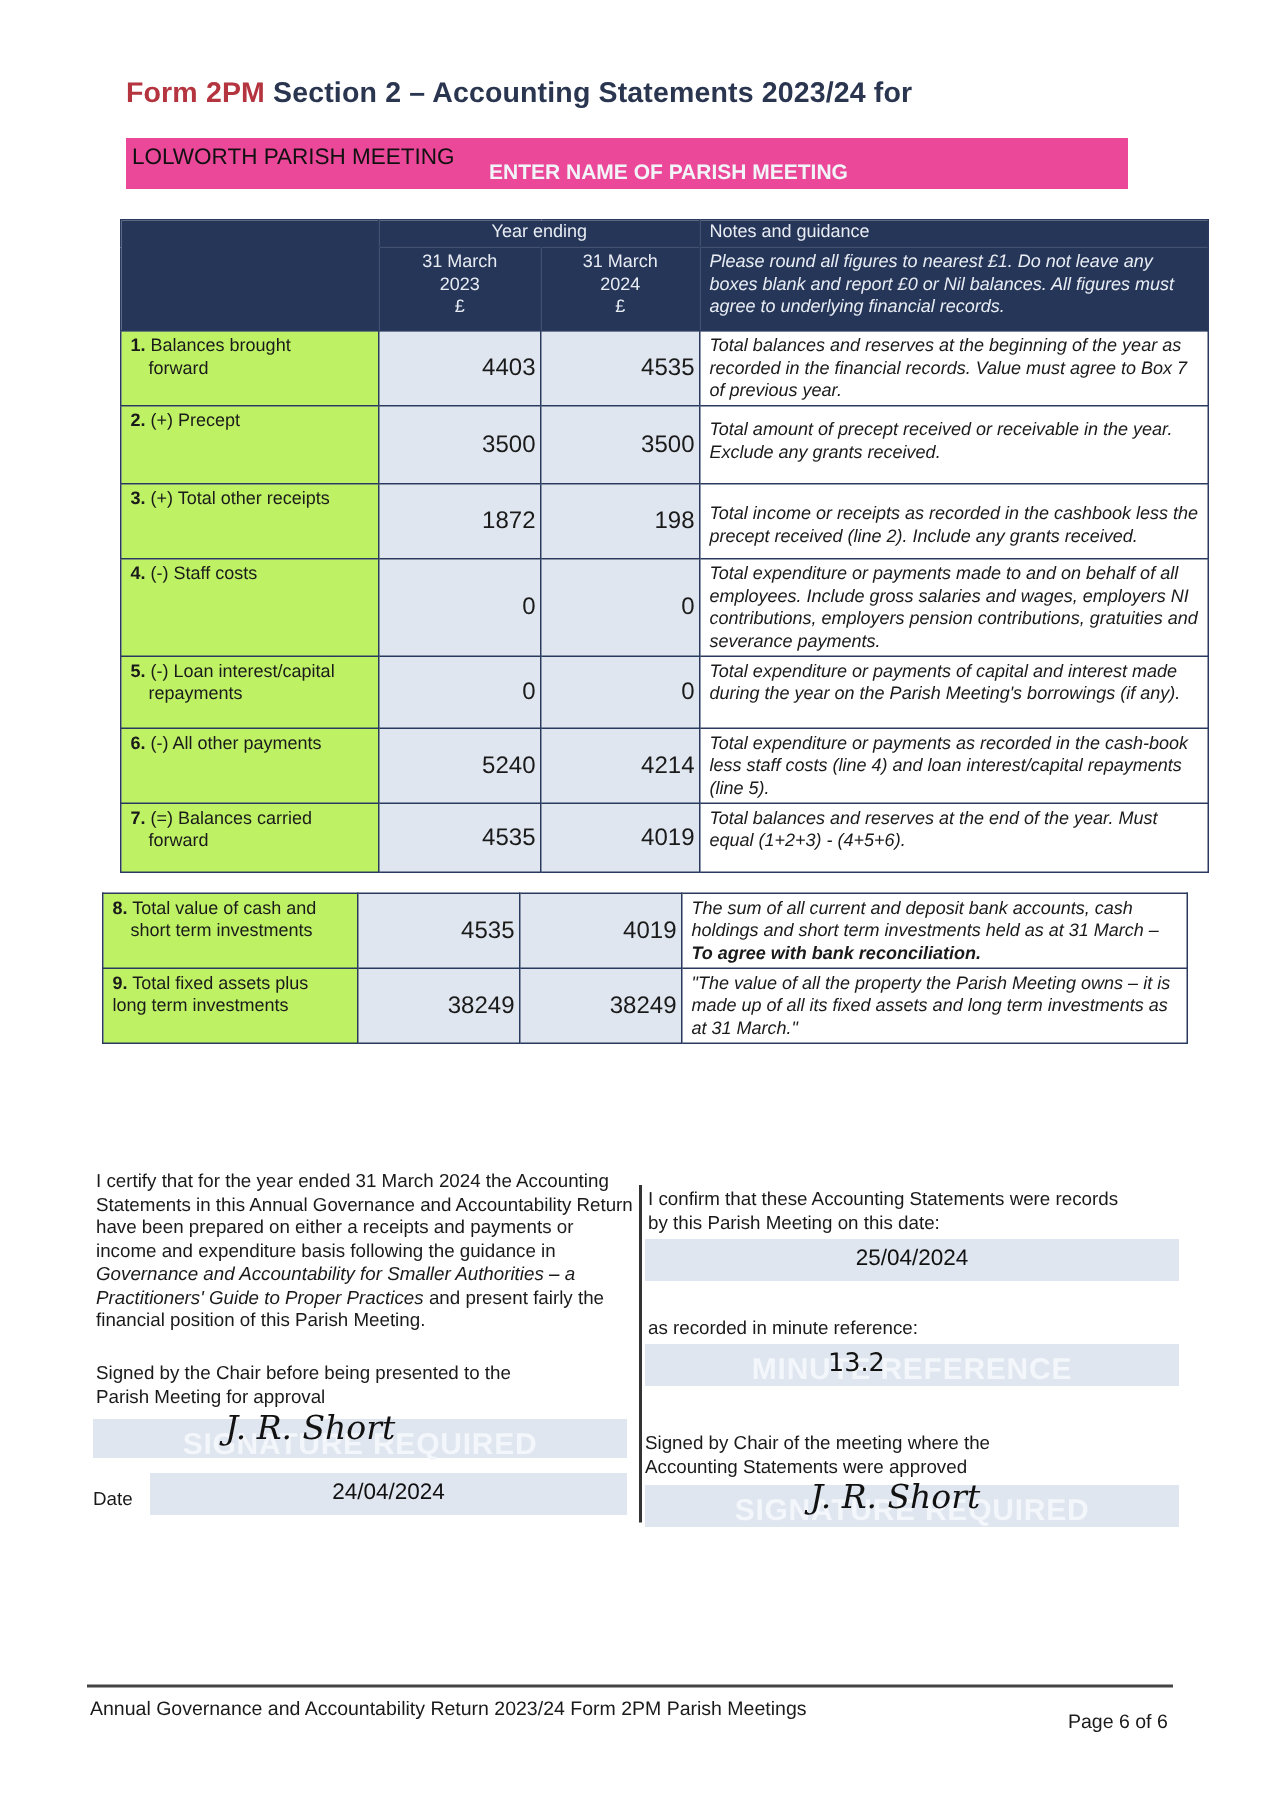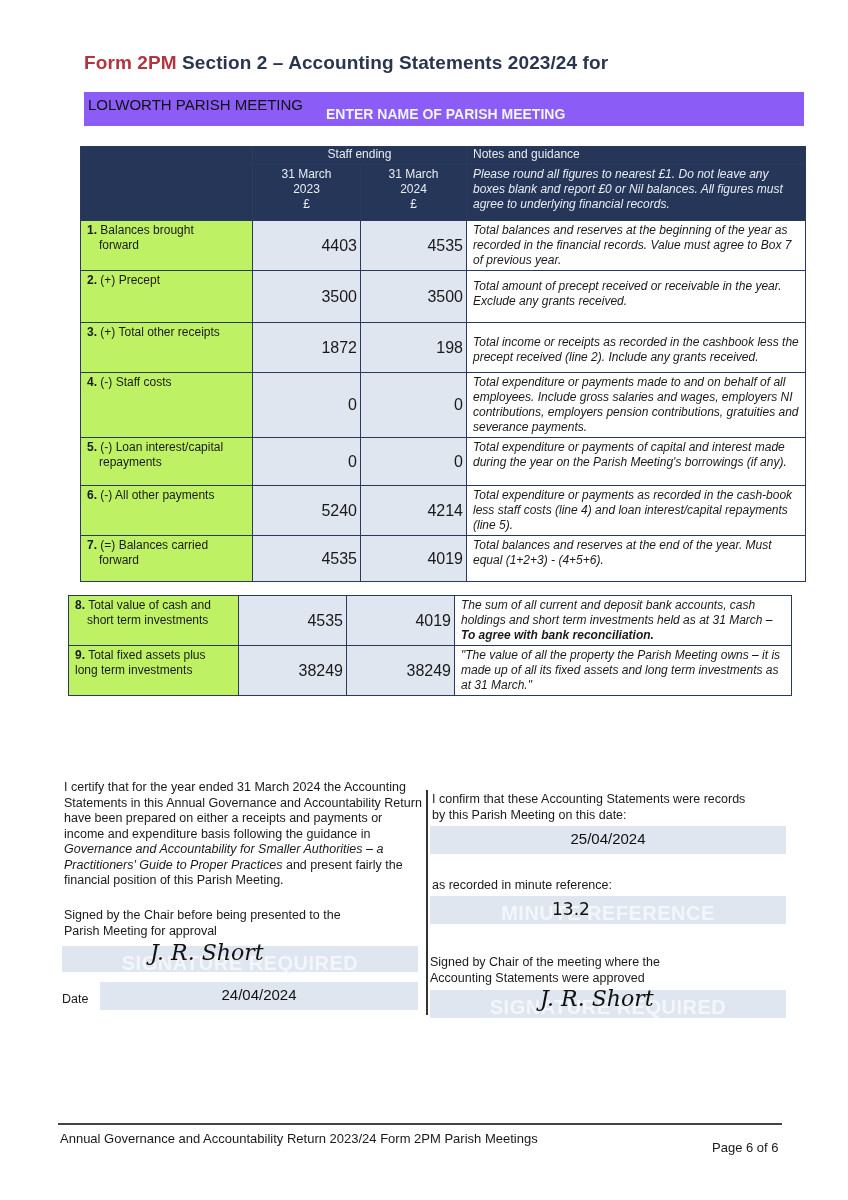--- a/index.html
+++ b/index.html
@@ -2,21 +2,21 @@
 <html><head>
 <meta charset="utf-8">
 <style>
   * { box-sizing: border-box; margin: 0; padding: 0; }
   html, body { width: 848px; height: 1200px; background: #ffffff; }
   body { position: relative; font-family: "Liberation Sans", sans-serif; color: #1a1a1a; overflow: hidden; }
 
   .title { position: absolute; left: 84px; top: 52px; font-size: 19px; font-weight: bold; color: #2a3550; letter-spacing: 0.1px; }
   .title .form-code { color: #b4343f; }
 
-  .name-box { position: absolute; left: 84px; top: 92px; width: 720px; height: 34px; background: #8b5cf6; text-decoration: underline; }
+  .name-box { position: absolute; left: 84px; top: 92px; width: 668px; height: 34px; background: #ec4899; text-decoration: underline; }
   .name-value { position: absolute; left: 4px; top: 4px; font-size: 15px; color: #111; }
   .name-placeholder { position: absolute; left: 242px; top: 14px; font-size: 14px; color: #f1f4f8; font-weight: bold; }
 
   table { border-collapse: collapse; position: absolute; table-layout: fixed; }
   td, th { border: 1.3px solid #2a3a5e; vertical-align: top; }
 
   #main-table { left: 80px; top: 146px; width: 725px; }
   .hdr { background: #263659; color: #e8ecf3; font-weight: normal; font-size: 12px; text-align: center; }
   .hdr-notes { text-align: left; padding-left: 6px; }
   .hdr-guide { background: #263659; color: #e8ecf3; font-style: italic; font-size: 12px; text-align: left; padding: 2px 6px; line-height: 15px; }
@@ -61,21 +61,21 @@
 <table id="main-table">
   <colgroup>
     <col style="width:172px">
       <col style="width:108px">
       <col style="width:106px">
       <col style="width:339px">
   </colgroup>
   <tbody>
       <tr style="height:18px">
     <th class="hdr" rowspan="2"></th>
-    <th class="hdr" colspan="2">Staff ending</th>
+    <th class="hdr" colspan="2">Year ending</th>
     <th class="hdr hdr-notes">Notes and guidance</th>
   </tr>
   <tr style="height:56px">
     <th class="hdr" style="line-height:15px;padding-top:2px">
       <div>31 March</div>
       <div>2023</div>
       <div>£</div>
     </th>
     <th class="hdr" style="line-height:15px;padding-top:2px">
       <div>31 March</div>

